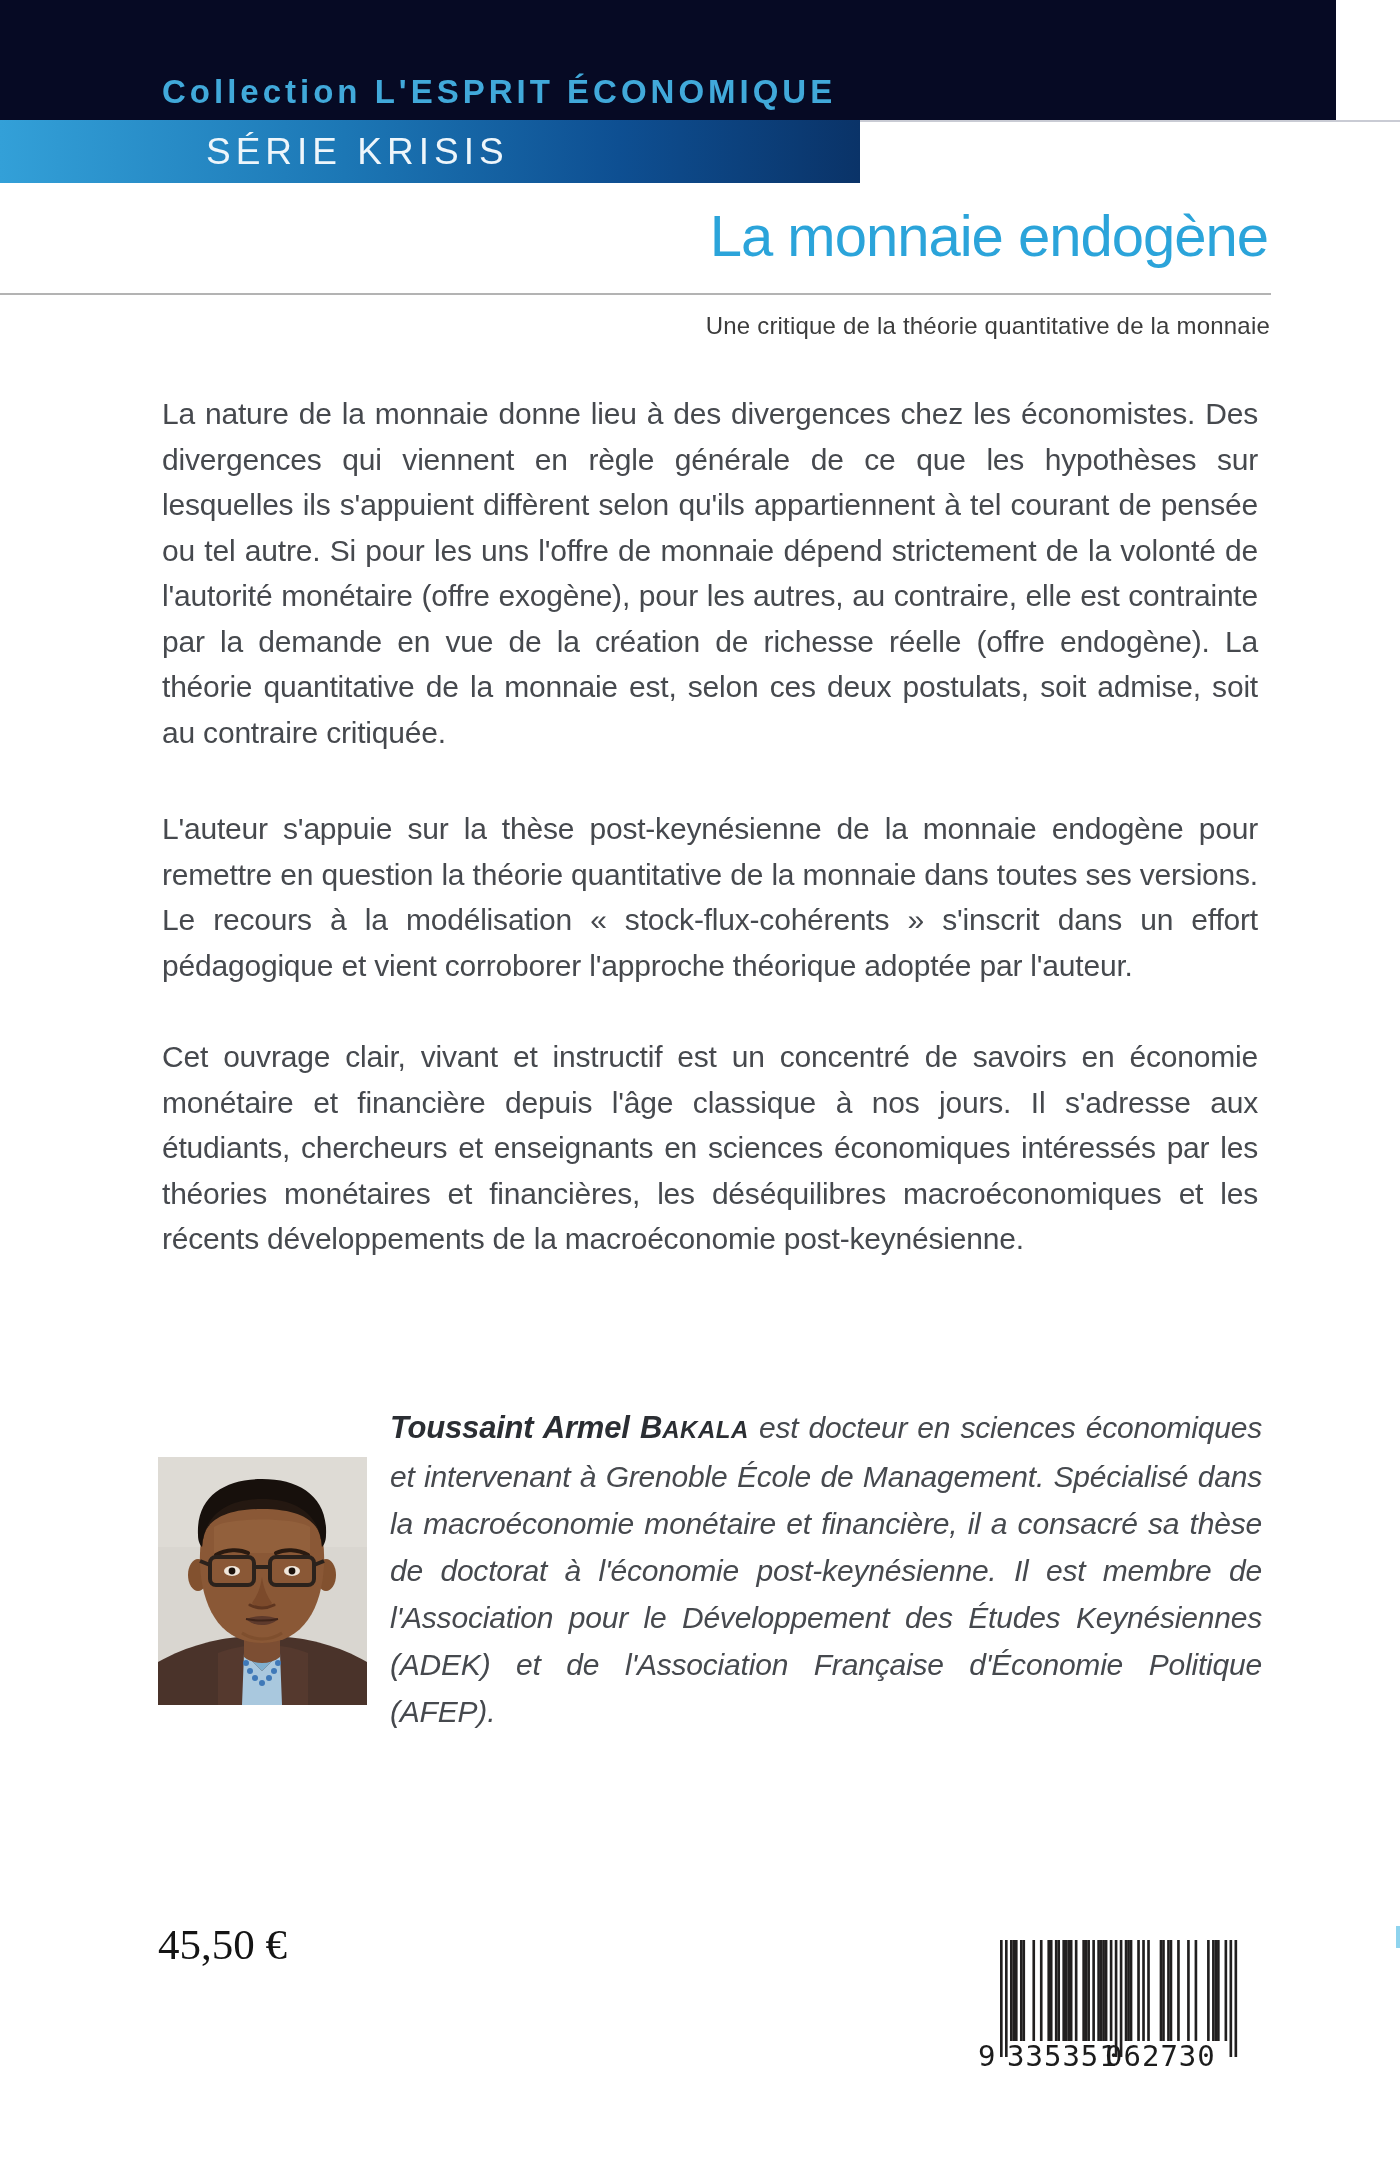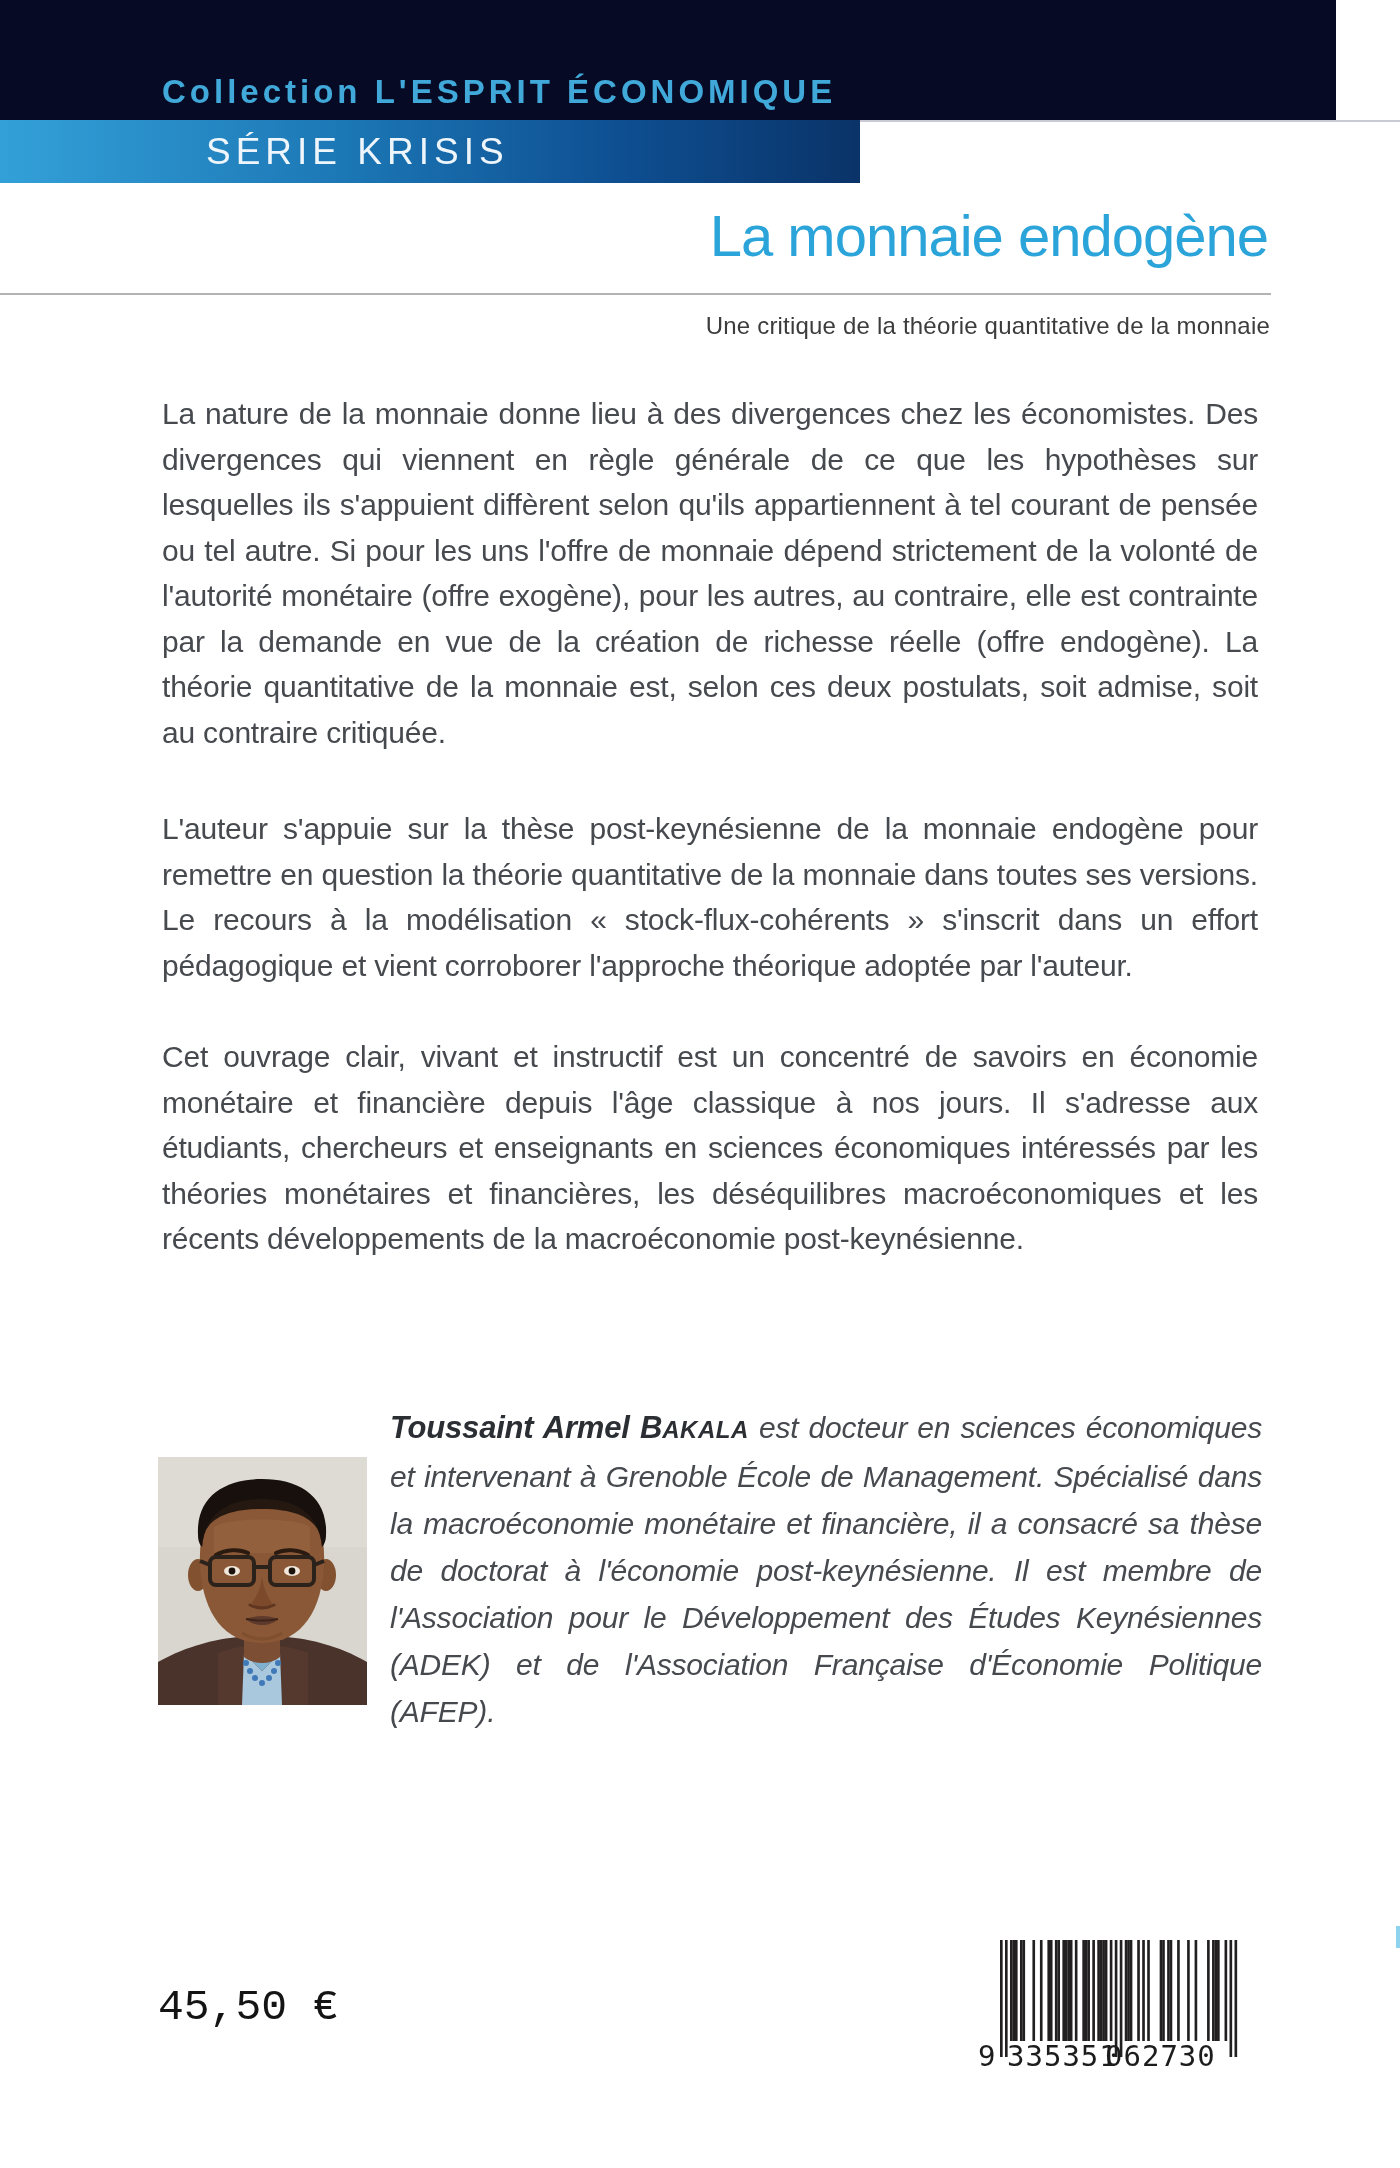--- a/index.html
+++ b/index.html
@@ -75,22 +75,22 @@
     position:absolute; left:158px; top:1457px; width:209px; height:248px;
     overflow:hidden;
   }
   
   .isbn{
     position:absolute; left:163px; top:1987px;
     color:var(--accent,#2ba4da); font-size:34px; letter-spacing:.5px;
     white-space:nowrap;
   }
   .price{
-    position:absolute; left:158px; top:1983px;
-    font-family:Liberation Mono, monospace;
+    position:absolute; left:158px; top:1920px;
+    font-family:Liberation Serif, serif;
     color:var(--price-color,#141414); font-size:43px;
     white-space:nowrap;
   }
   .barcode{
     position:absolute; left:978px; top:1940px; width:262px; height:140px;
   }
   .bc-digit{
     position:absolute; top:99px;
     font-family:"DejaVu Sans Mono", monospace;
     font-size:29px; color:#1c1c1c; letter-spacing:1px;

